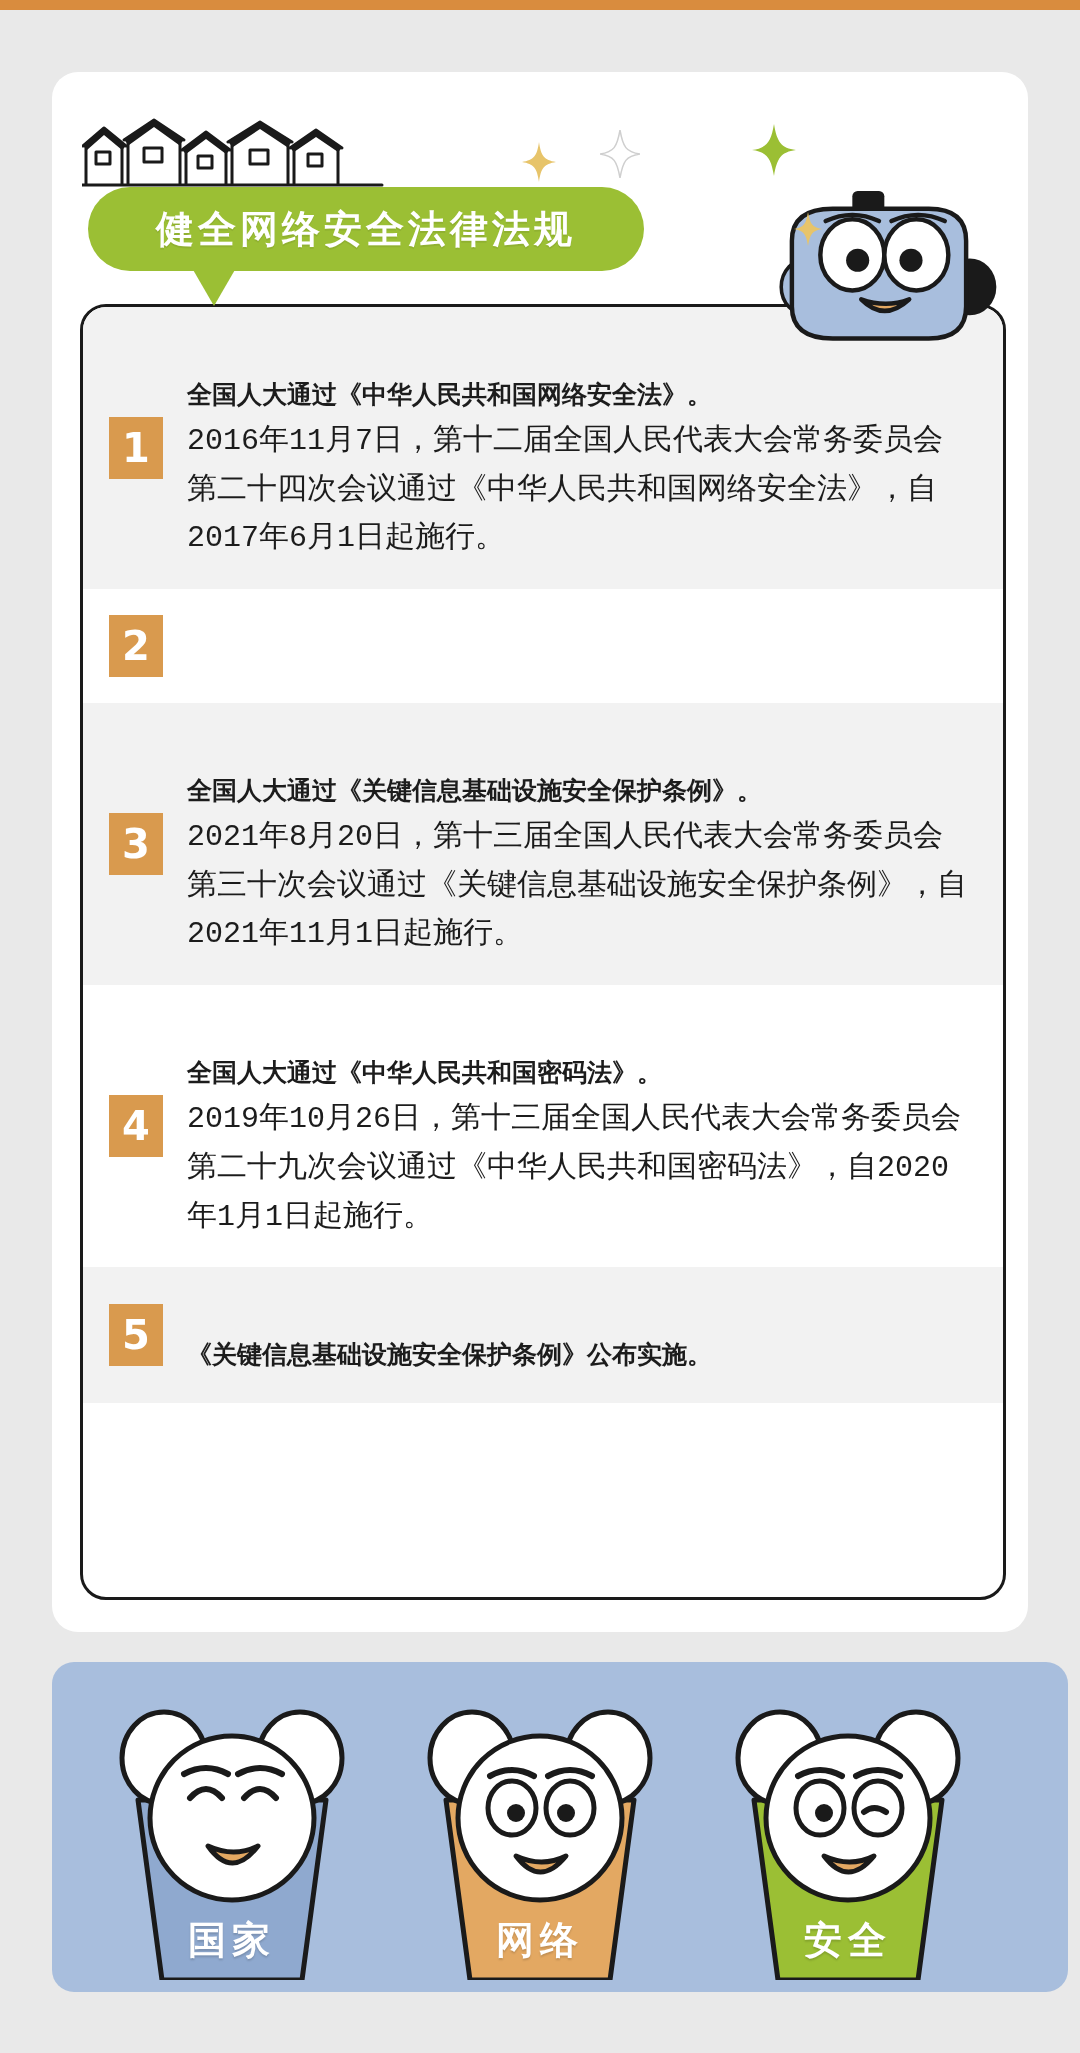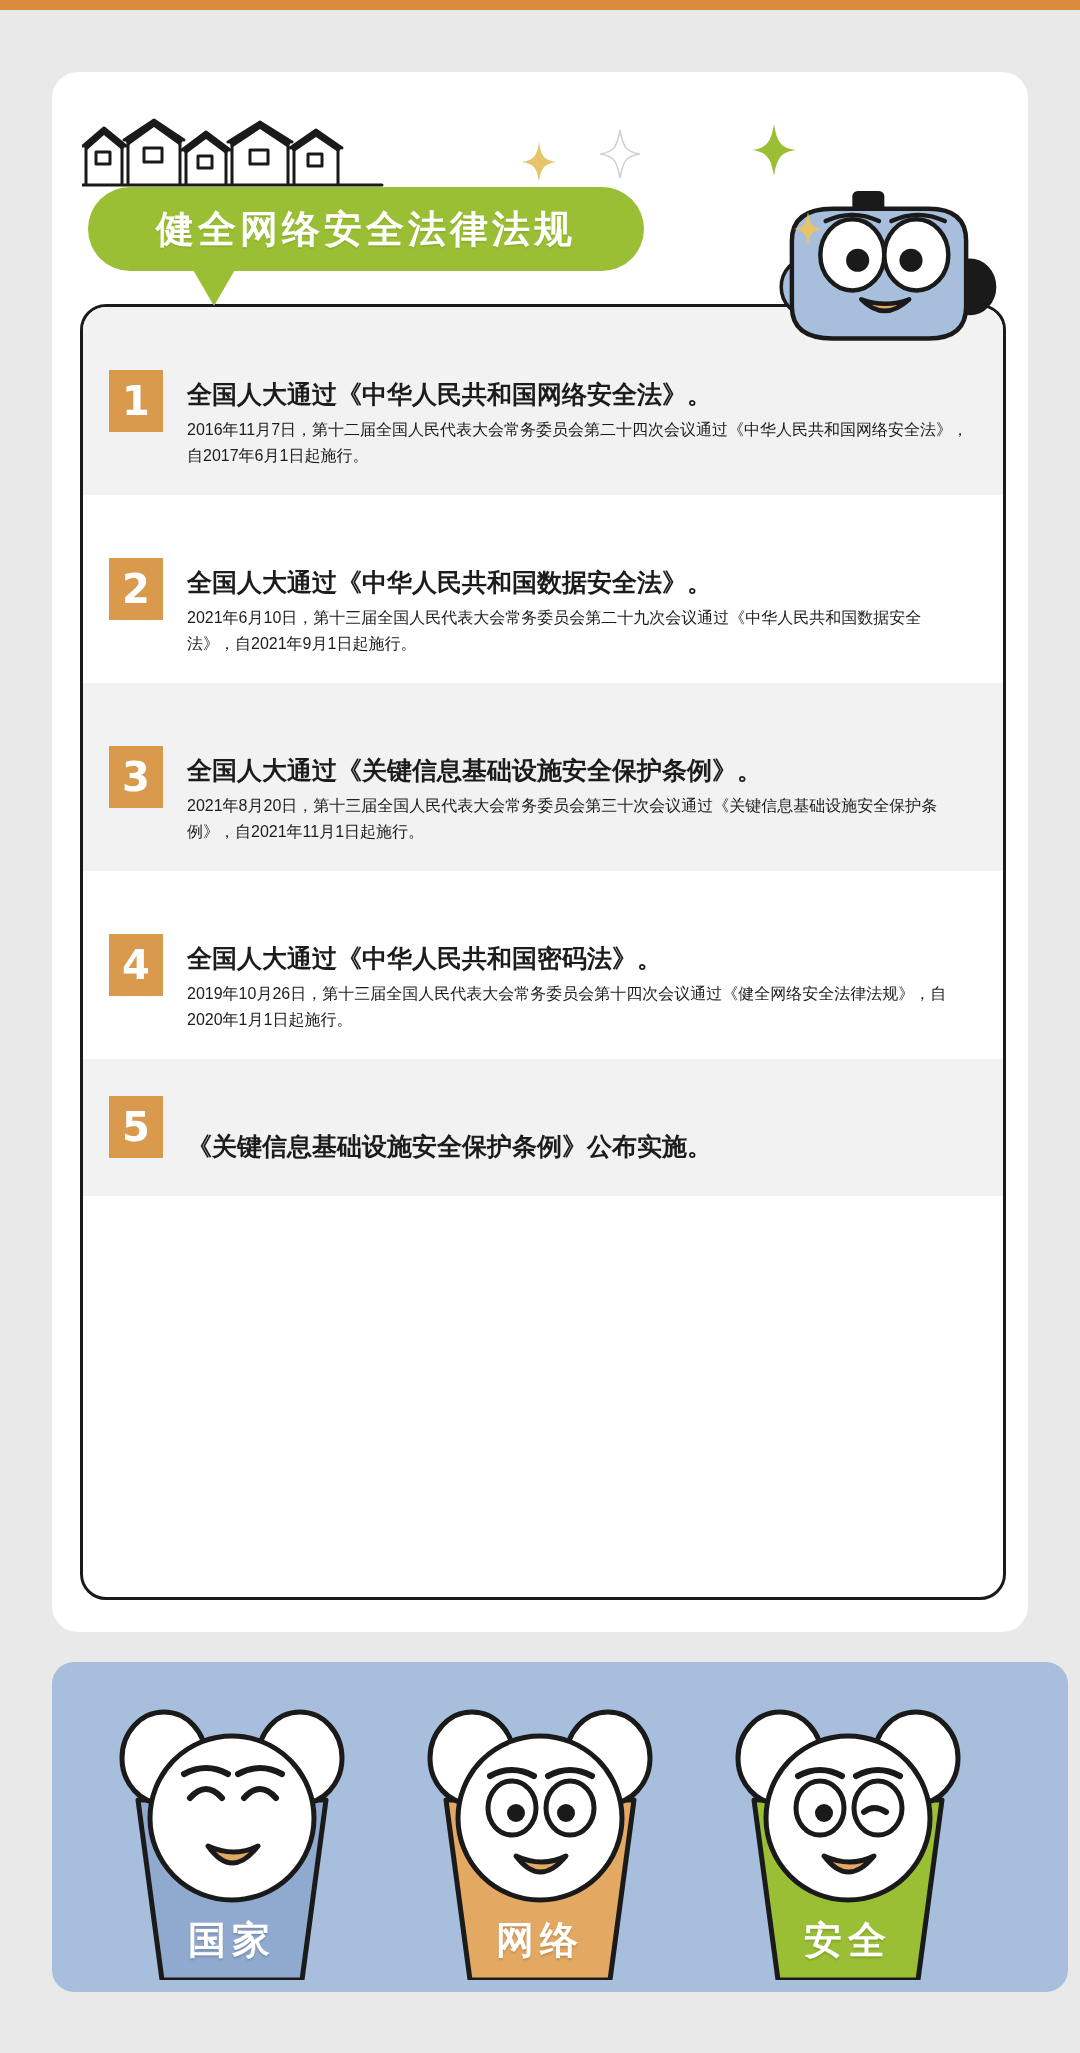--- a/index.html
+++ b/index.html
@@ -157,23 +157,23 @@
     margin-top: 44px;
   }
   .item-title {
     font-size: 25px;
     font-weight: bold;
     line-height: 1.45;
     margin-bottom: 4px;
     font-family: "DejaVu Sans", "Liberation Sans", sans-serif;
   }
   .item-body {
-    font-size: 16px;
+    font-size: 30px;
     line-height: 1.62;
-    font-family: Liberation Sans, sans-serif;
+    font-family: Liberation Mono, monospace;
   }
 
   
   .bottom-banner {
     position: absolute;
     left: 52px;
     top: 1652px;
     width: 976px;
     height: 330px;
     background: #a8bedd;
@@ -285,39 +285,35 @@
       <div class="item alt">
         <div class="num-badge">1</div>
         <div class="item-text">
           <div class="item-title">全国人大通过《中华人民共和国网络安全法》。</div>
           <div class="item-body">2016年11月7日，第十二届全国人民代表大会常务委员会第二十四次会议通过《中华人民共和国网络安全法》，自2017年6月1日起施行。</div>
         </div>
       </div>
 
       <div class="item plain">
         <div class="num-badge">2</div>
-        <div class="item-text">
-          <div class="item-title">全国人大通过《中华人民共和国数据安全法》。</div>
-          <div class="item-body">2021年6月10日，第十三届全国人民代表大会常务委员会第二十九次会议通过《中华人民共和国数据安全法》，自2021年9月1日起施行。</div>
-        </div>
       </div>
 
       <div class="item alt">
         <div class="num-badge">3</div>
         <div class="item-text">
           <div class="item-title">全国人大通过《关键信息基础设施安全保护条例》。</div>
           <div class="item-body">2021年8月20日，第十三届全国人民代表大会常务委员会第三十次会议通过《关键信息基础设施安全保护条例》，自2021年11月1日起施行。</div>
         </div>
       </div>
 
       <div class="item plain">
         <div class="num-badge">4</div>
         <div class="item-text">
           <div class="item-title">全国人大通过《中华人民共和国密码法》。</div>
-          <div class="item-body">2019年10月26日，第十三届全国人民代表大会常务委员会第十四次会议通过《健全网络安全法律法规》，自2020年1月1日起施行。</div>
+          <div class="item-body">2019年10月26日，第十三届全国人民代表大会常务委员会第二十九次会议通过《中华人民共和国密码法》，自2020年1月1日起施行。</div>
         </div>
       </div>
 
       <div class="item alt">
         <div class="num-badge">5</div>
         <div class="item-text">
           <div class="item-title">《关键信息基础设施安全保护条例》公布实施。</div>
         </div>
       </div>
 

